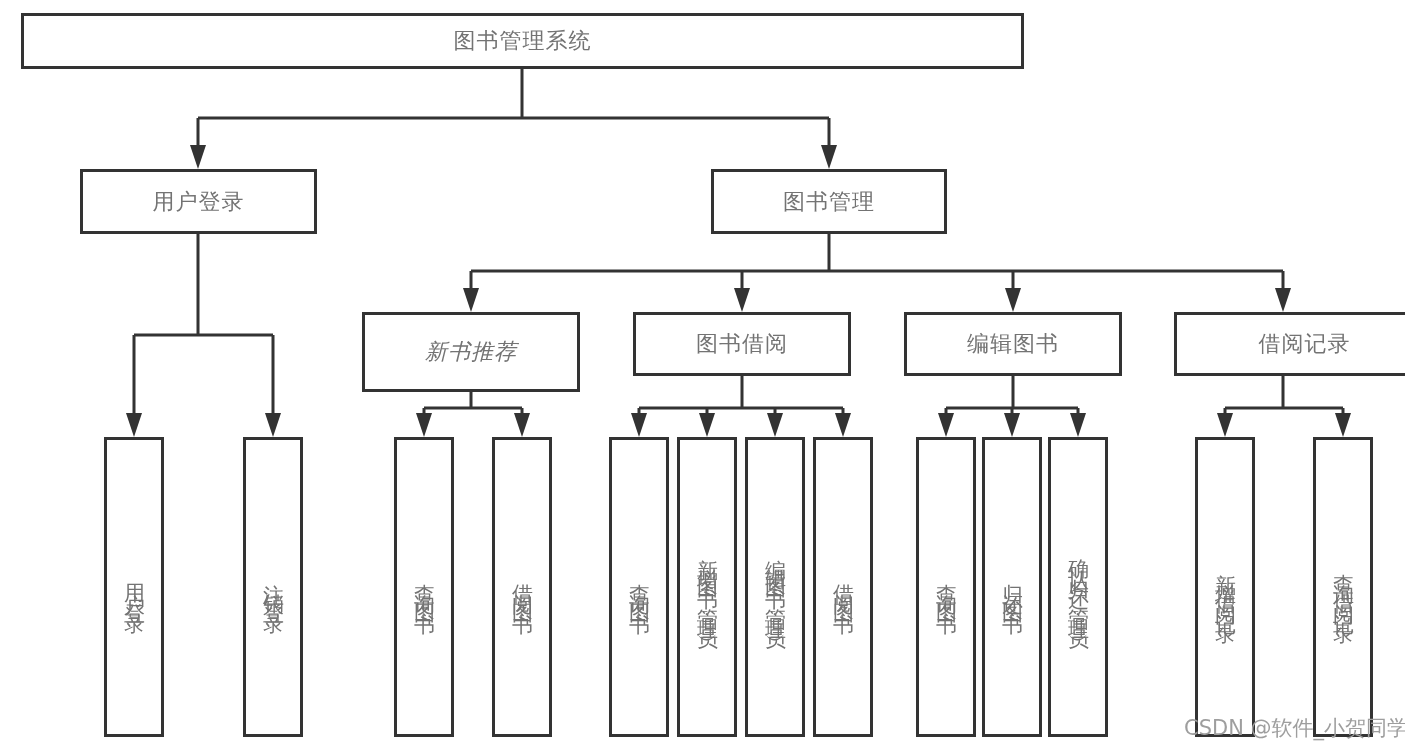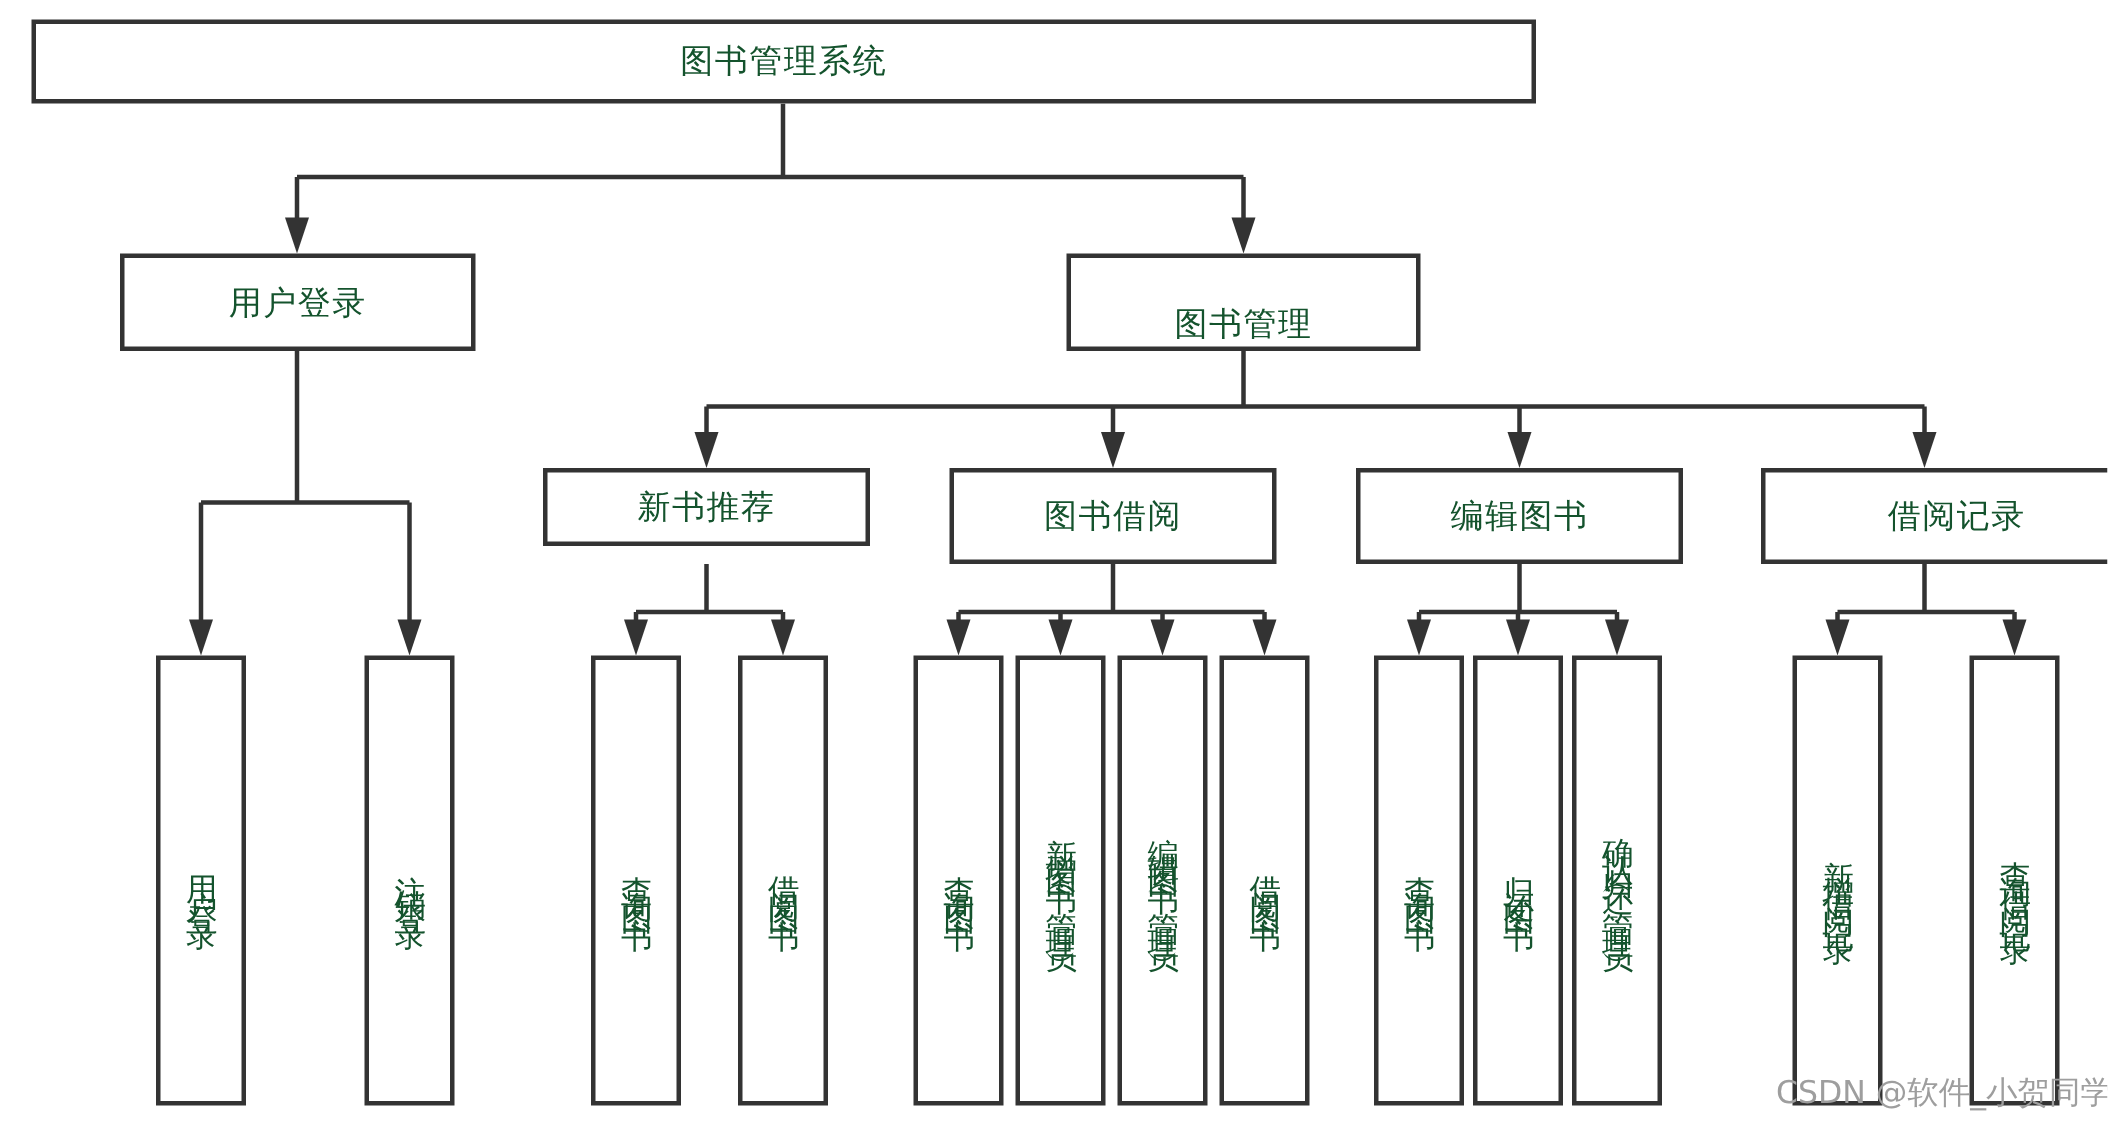--- a/index.html
+++ b/index.html
@@ -22,21 +22,21 @@
     pointer-events: none;
   }
   .node {
     position: absolute;
     box-sizing: border-box;
     background: #ffffff;
     border: 3px solid #333333;
     display: flex;
     align-items: center;
     justify-content: center;
-    color: #14532d;
+    color: #737373;
   }
   .hbox {
     font-size: 22px;
     letter-spacing: 1px;
   }
   .vbox {
     font-size: 21px;
   }
   .vbox .vtext {
     writing-mode: vertical-rl;
@@ -92,25 +92,25 @@
     </g>
   </svg>
 
   <div class="node hbox" style="left:21px; top:13px; width:1003px; height:56px;">
     <span>图书管理系统</span>
   </div>
 
   <div class="node hbox" style="left:80px; top:169px; width:237px; height:65px;">
     <span>用户登录</span>
   </div>
-  <div class="node hbox" style="left:711px; top:169px; width:236px; height:65px;align-items:flex-end;">
+  <div class="node hbox" style="left:711px; top:169px; width:236px; height:65px;">
     <span>图书管理</span>
   </div>
 
-  <div class="node hbox" style="left:362px; top:312px; width:218px; height:52px;">
+  <div class="node hbox" style="left:362px; top:312px; width:218px; height:80px;font-style:italic;">
     <span>新书推荐</span>
   </div>
   <div class="node hbox" style="left:633px; top:312px; width:218px; height:64px;">
     <span>图书借阅</span>
   </div>
   <div class="node hbox" style="left:904px; top:312px; width:218px; height:64px;">
     <span>编辑图书</span>
   </div>
   <div class="node hbox" style="left:1174px; top:312px; width:261px; height:64px;">
     <span>借阅记录</span>

